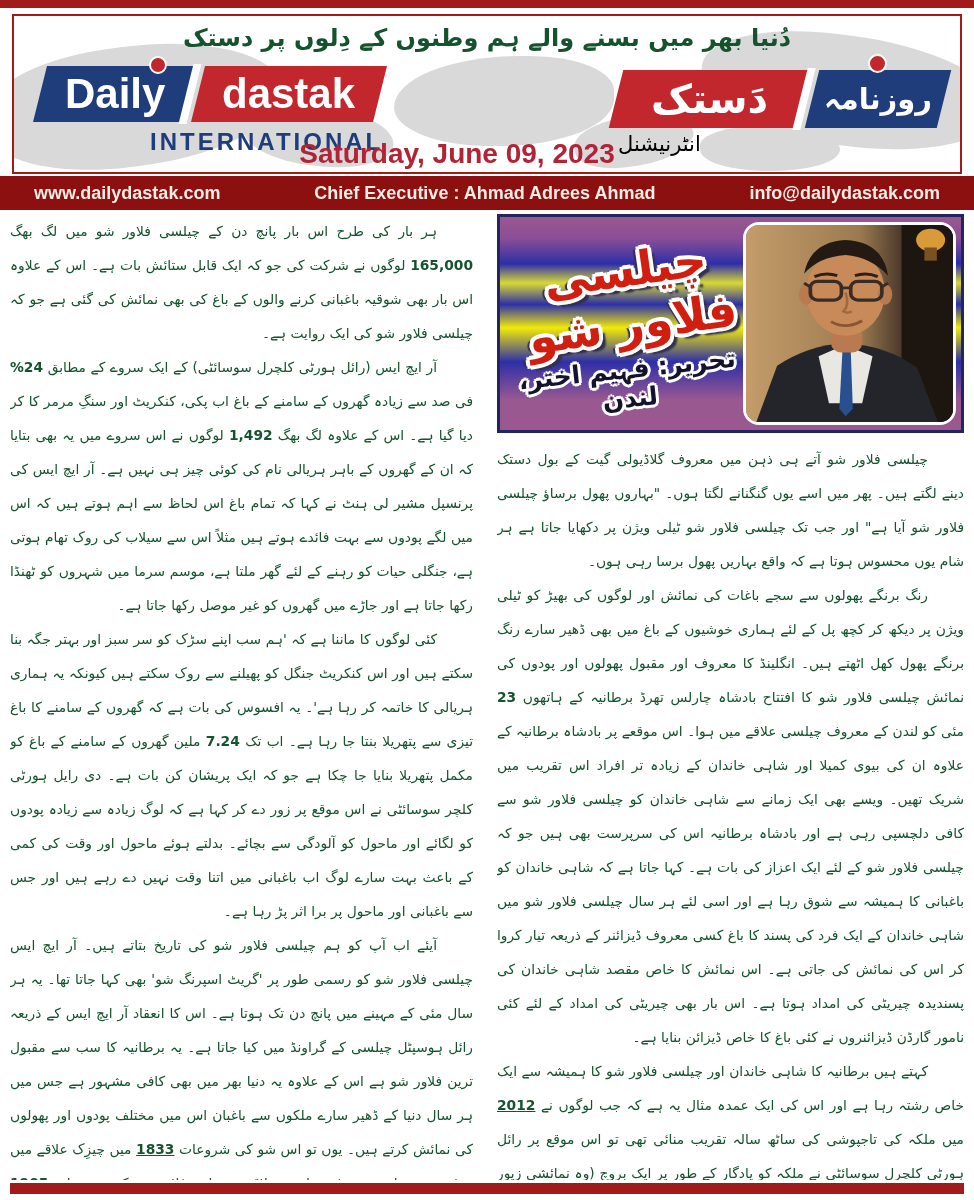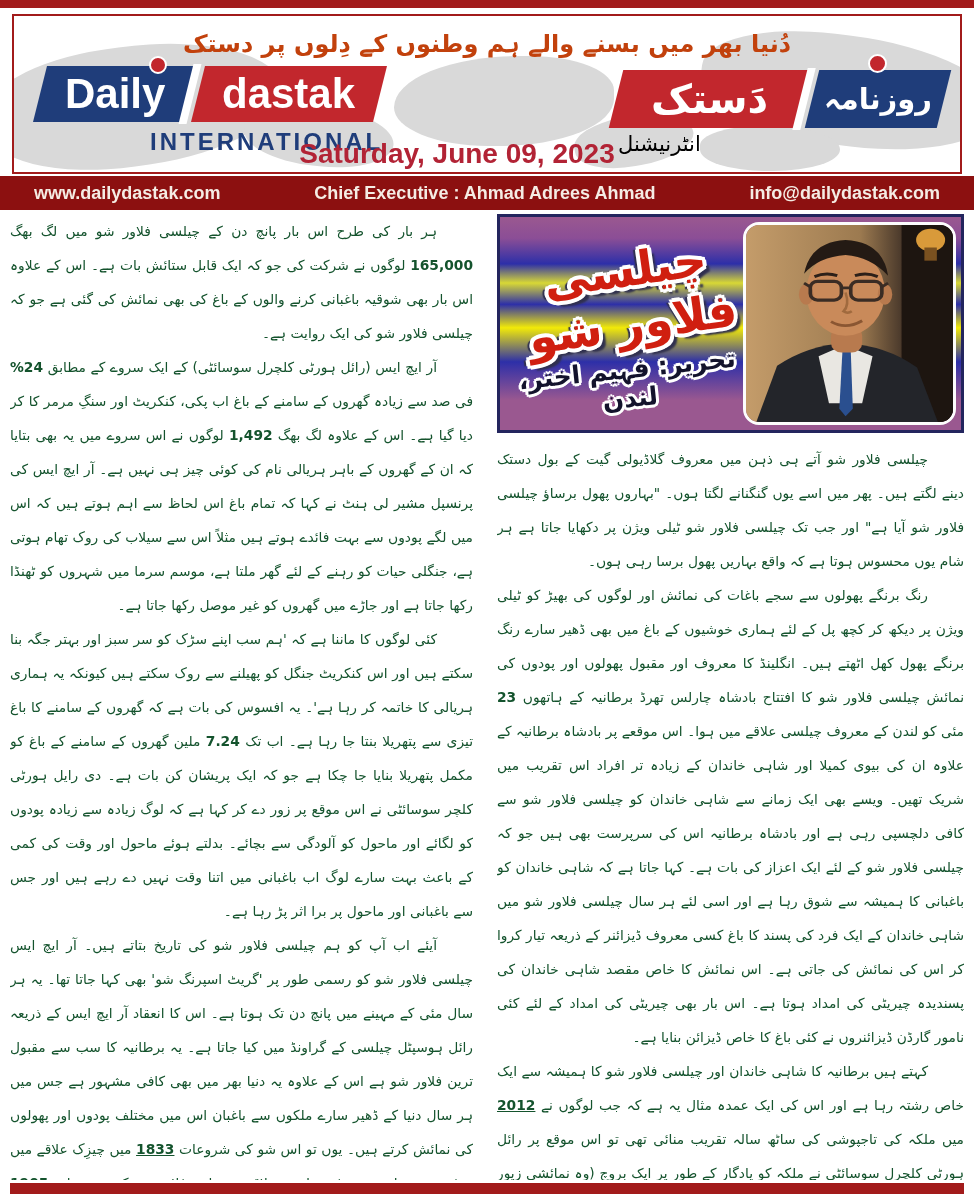--- a/index.html
+++ b/index.html
@@ -5,22 +5,22 @@
   html,body{margin:0;padding:0;background:#fff;}
   .page{position:relative;width:974px;height:1200px;background:#fff;overflow:hidden;
         font-family:"DejaVu Sans",sans-serif;}
   
   .topbar{position:absolute;left:0;top:0;width:974px;height:8px;background:#a21b1b;}
   .bottombar{position:absolute;left:10px;right:10px;top:1183px;height:11px;background:#a21b1b;}
   
   .banner{position:absolute;left:12px;right:12px;top:14px;height:156px;
           border:2px solid #a21b1b;background:#fff;overflow:hidden;}
   .blob{position:absolute;background:#d9d9d9;border-radius:45% 55% 50% 50%;}
-  .tagline{position:absolute;top:14px;left:0;right:0;text-align:center;
-           font-size:24px;font-weight:bold;color:#c2410c;direction:rtl;}
+  .tagline{position:absolute;top:8px;left:0;right:0;text-align:center;
+           font-size:24px;font-weight:bold;color:#14532d;direction:rtl;}
   
   .logoL{position:absolute;left:16px;top:44px;width:345px;height:96px;}
   .pgram{position:absolute;transform:skewX(-14deg);display:flex;align-items:center;justify-content:center;}
   .pg-daily{left:10px;top:6px;width:150px;height:56px;background:#1f3d7a;}
   .pg-dastak{left:168px;top:6px;width:182px;height:56px;background:#c2272d;}
   .pg-txt{transform:skewX(14deg);color:#fff;font-family:"Liberation Sans",sans-serif;
           font-weight:bold;font-size:42px;line-height:1;}
   .idot{position:absolute;left:119px;top:-4px;width:14px;height:14px;border-radius:50%;
         background:#c2272d;border:2px solid #fff;}
   .slashL{position:absolute;left:156px;top:4px;width:8px;height:60px;background:#fff;transform:skewX(-14deg);}

